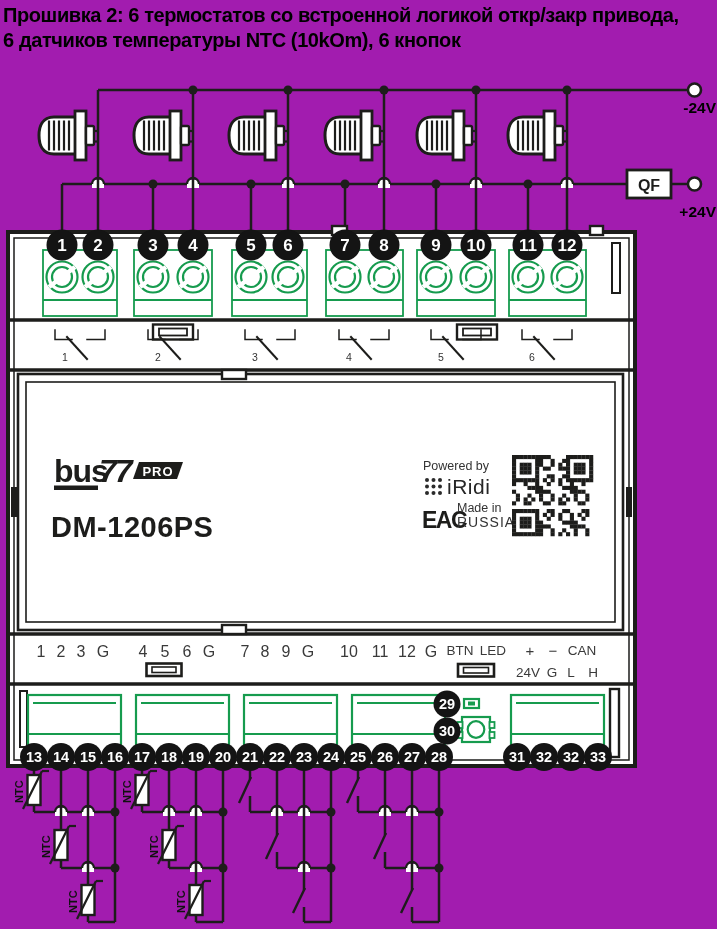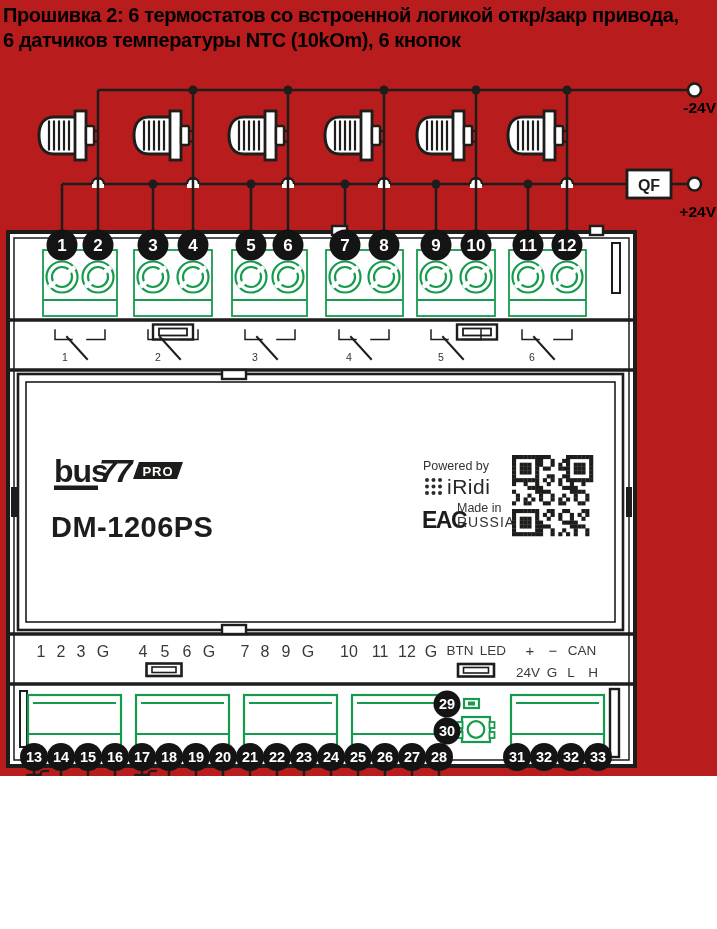--- a/index.html
+++ b/index.html
@@ -1,16 +1,16 @@
 <!DOCTYPE html>
 <html><head>
 <meta charset="utf-8">
 <style>
   html,body{margin:0;padding:0;background:#ffffff;}
-  .stage{position:relative;width:717px;height:776px;background:#b91c1c;overflow:hidden;
+  .stage{position:relative;width:717px;height:929px;background:#a21caf;overflow:hidden;
          font-family:"Liberation Sans",sans-serif;}
   svg{position:absolute;left:0;top:0;}
   svg text{font-family:"Liberation Sans",sans-serif;}
   .wire{stroke:#1d1d1b;stroke-width:2.5;fill:none;}
   .bus{stroke:#1d1d1b;stroke-width:2.6;fill:none;}
   .thin{stroke:#1d1d1b;stroke-width:1.5;fill:none;}
   .case{stroke:#1d1d1b;stroke-width:4;fill:#ffffff;}
   .case3{stroke:#1d1d1b;stroke-width:3.4;fill:none;}
   .box2{stroke:#1d1d1b;stroke-width:2.4;fill:#ffffff;}
   .g18{stroke:#169b4e;stroke-width:1.8;fill:#ffffff;}

